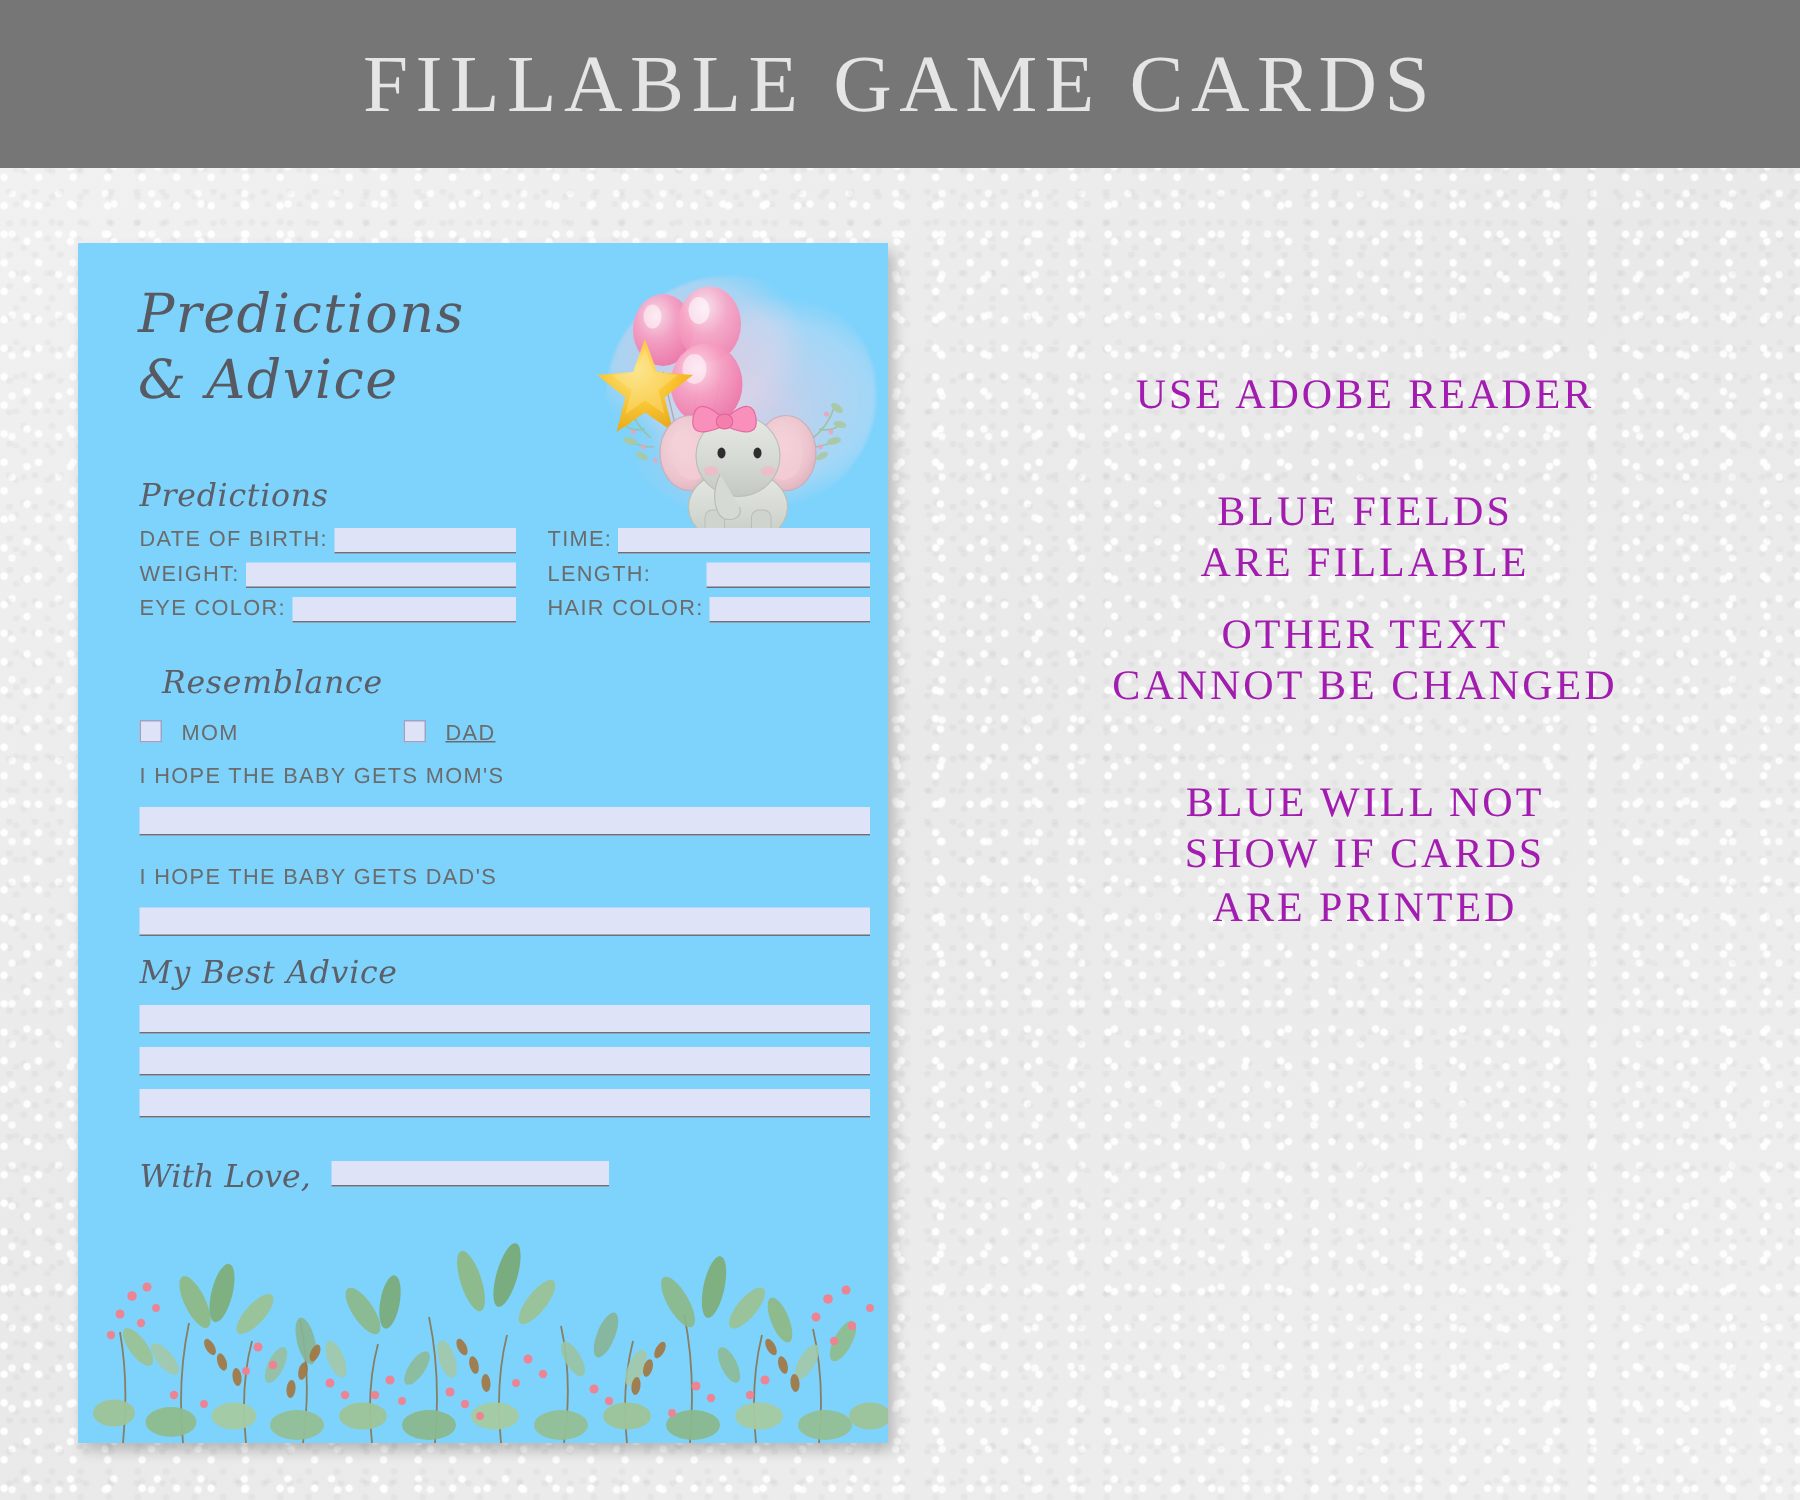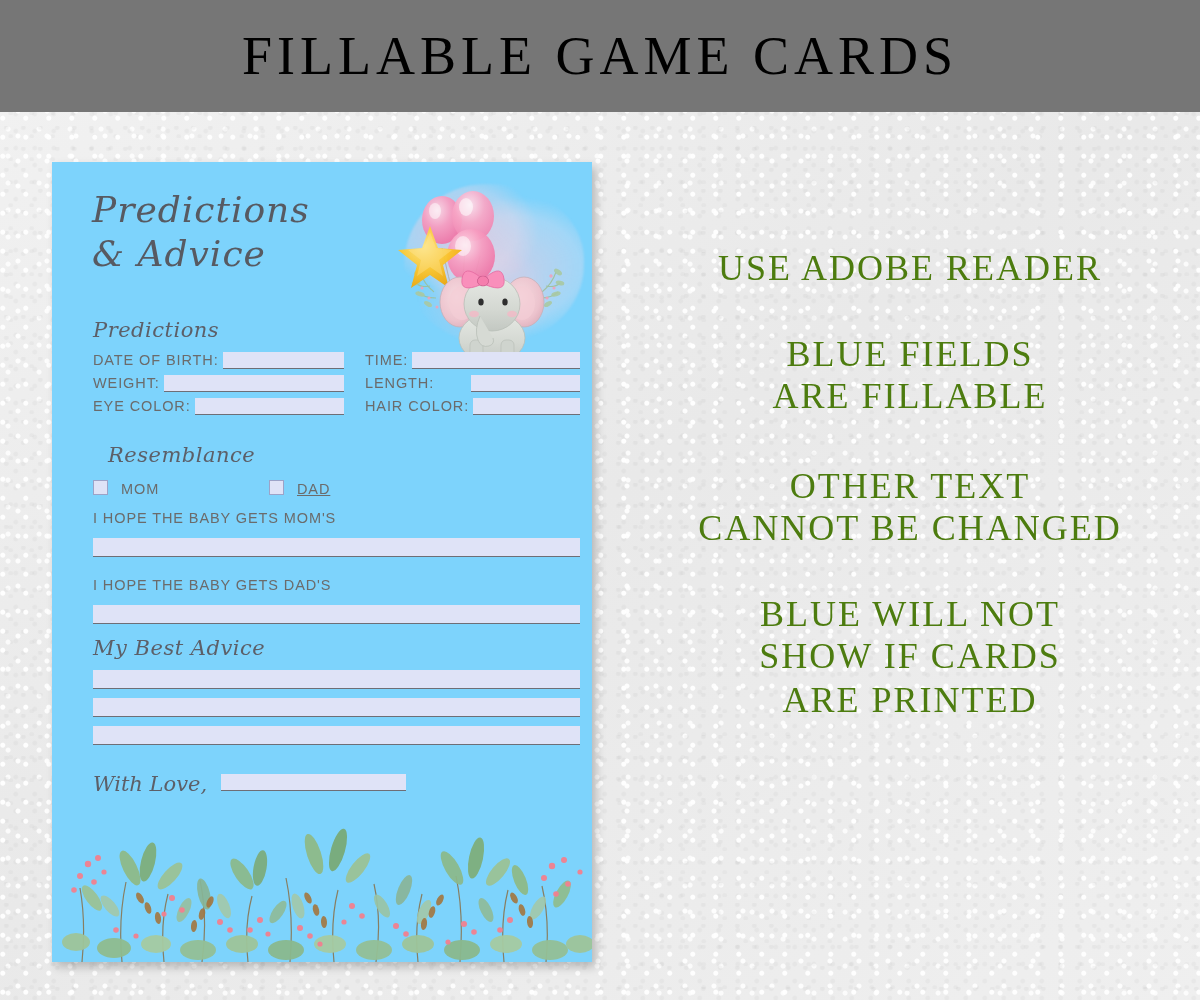--- a/index.html
+++ b/index.html
@@ -26,21 +26,21 @@
     background-size:23px 19px,17px 21px,29px 25px,19px 17px,31px 27px,21px 23px,100% 100%;
   }
 
   
   #header-bar{
     position:absolute; left:0; top:0; width:1200px; height:112px;
     background:#767676;
     display:flex; align-items:center; justify-content:center;
   }
   #header-title{
-    color:#000000;
+    color:#e5e5e5;
     font-family:"Liberation Serif", serif;
     font-size:54px;
     letter-spacing:5px;
     font-weight:400;
     white-space:nowrap;
   }
 
   
   #card{
     position:absolute; left:52px; top:162px; width:540px; height:800px;
@@ -441,22 +441,22 @@
         <circle cx="64" cy="128" r="2.8"></circle>
           <circle cx="84" cy="134" r="2.6"></circle>
         <circle cx="268" cy="142" r="2.6"></circle>
           <circle cx="396" cy="140" r="2.6"></circle>
       </g>
     </svg>
   </div>
 </div>
 
 <div id="instructions" style="position:absolute;left:650px;top:250px;width:520px;text-align:center;
-     font-family:'Liberation Serif', serif; color:#4d7c0f; font-size:36px; letter-spacing:2px; line-height:1;">
+     font-family:'Liberation Serif', serif; color:#a21caf; font-size:28px; letter-spacing:2px; line-height:1;">
   <div style="margin-bottom:50px;">USE ADOBE READER</div>
   <div style="margin-bottom:6px;">BLUE FIELDS</div>
-  <div style="margin-bottom:54px;">ARE FILLABLE</div>
+  <div style="margin-bottom:20px;">ARE FILLABLE</div>
   <div style="margin-bottom:6px;">OTHER TEXT</div>
   <div style="margin-bottom:50px;">CANNOT BE CHANGED</div>
   <div style="margin-bottom:6px;">BLUE WILL NOT</div>
   <div style="margin-bottom:8px;">SHOW IF CARDS</div>
   <div>ARE PRINTED</div>
 </div>
 
 </body></html>

